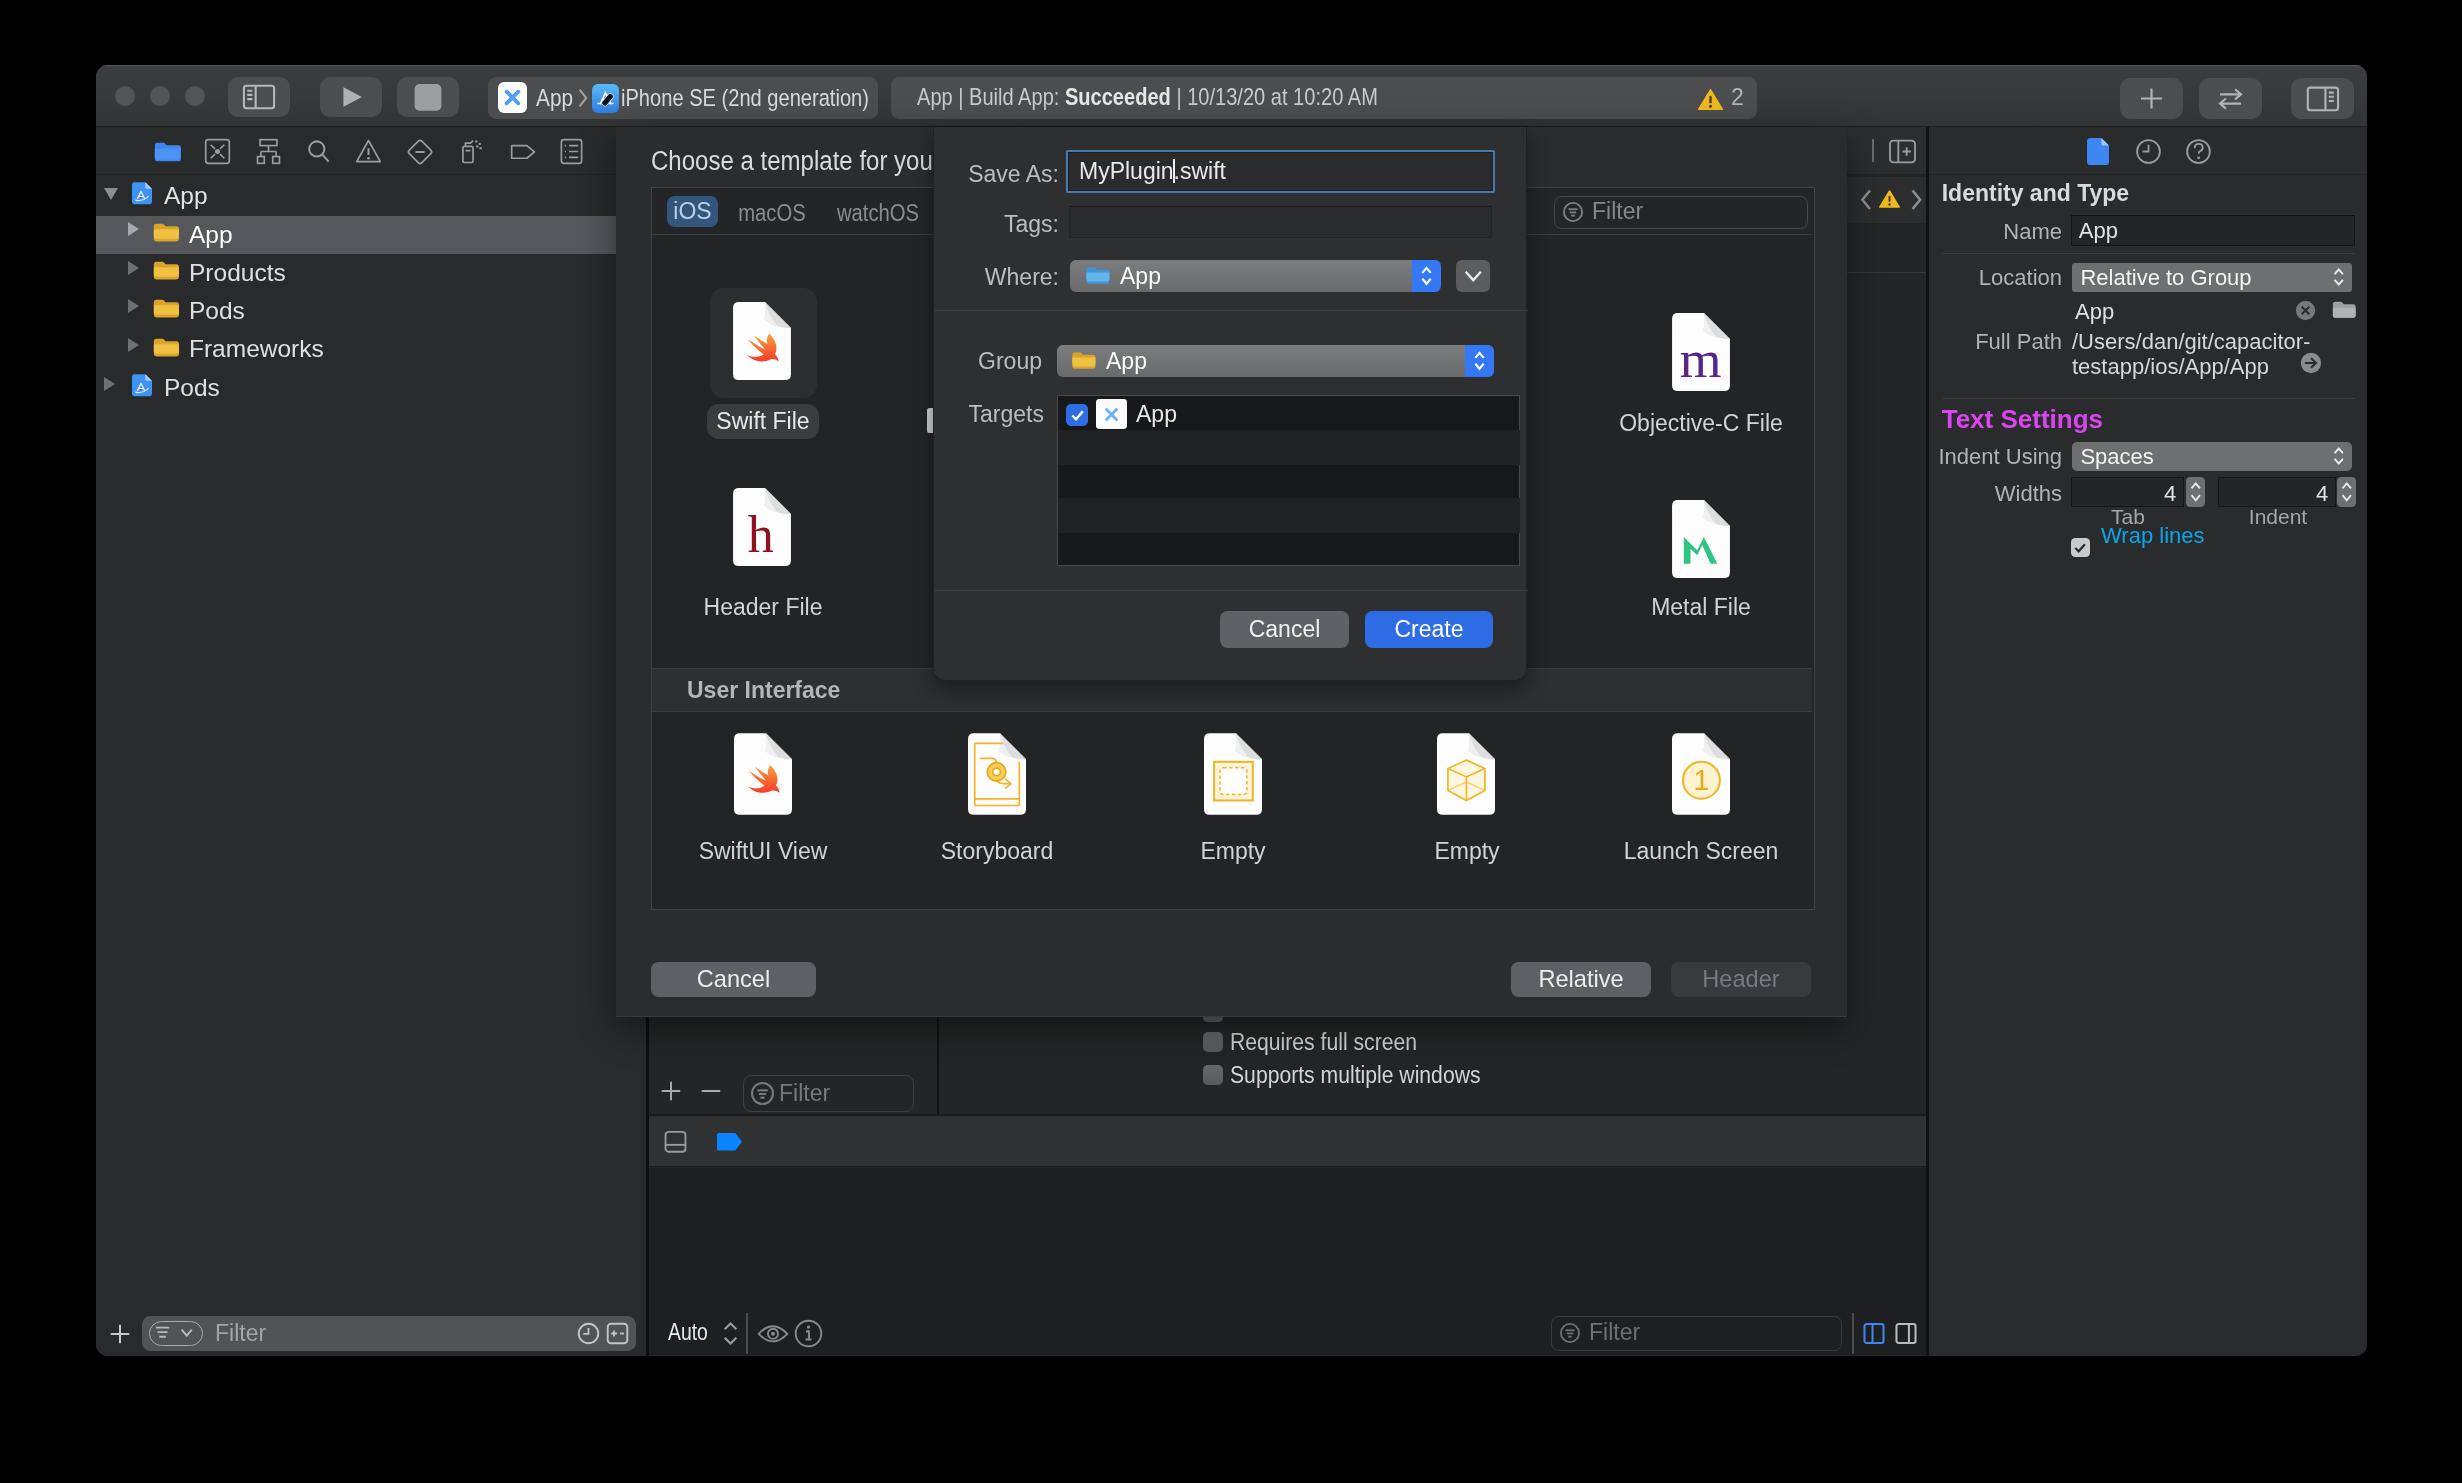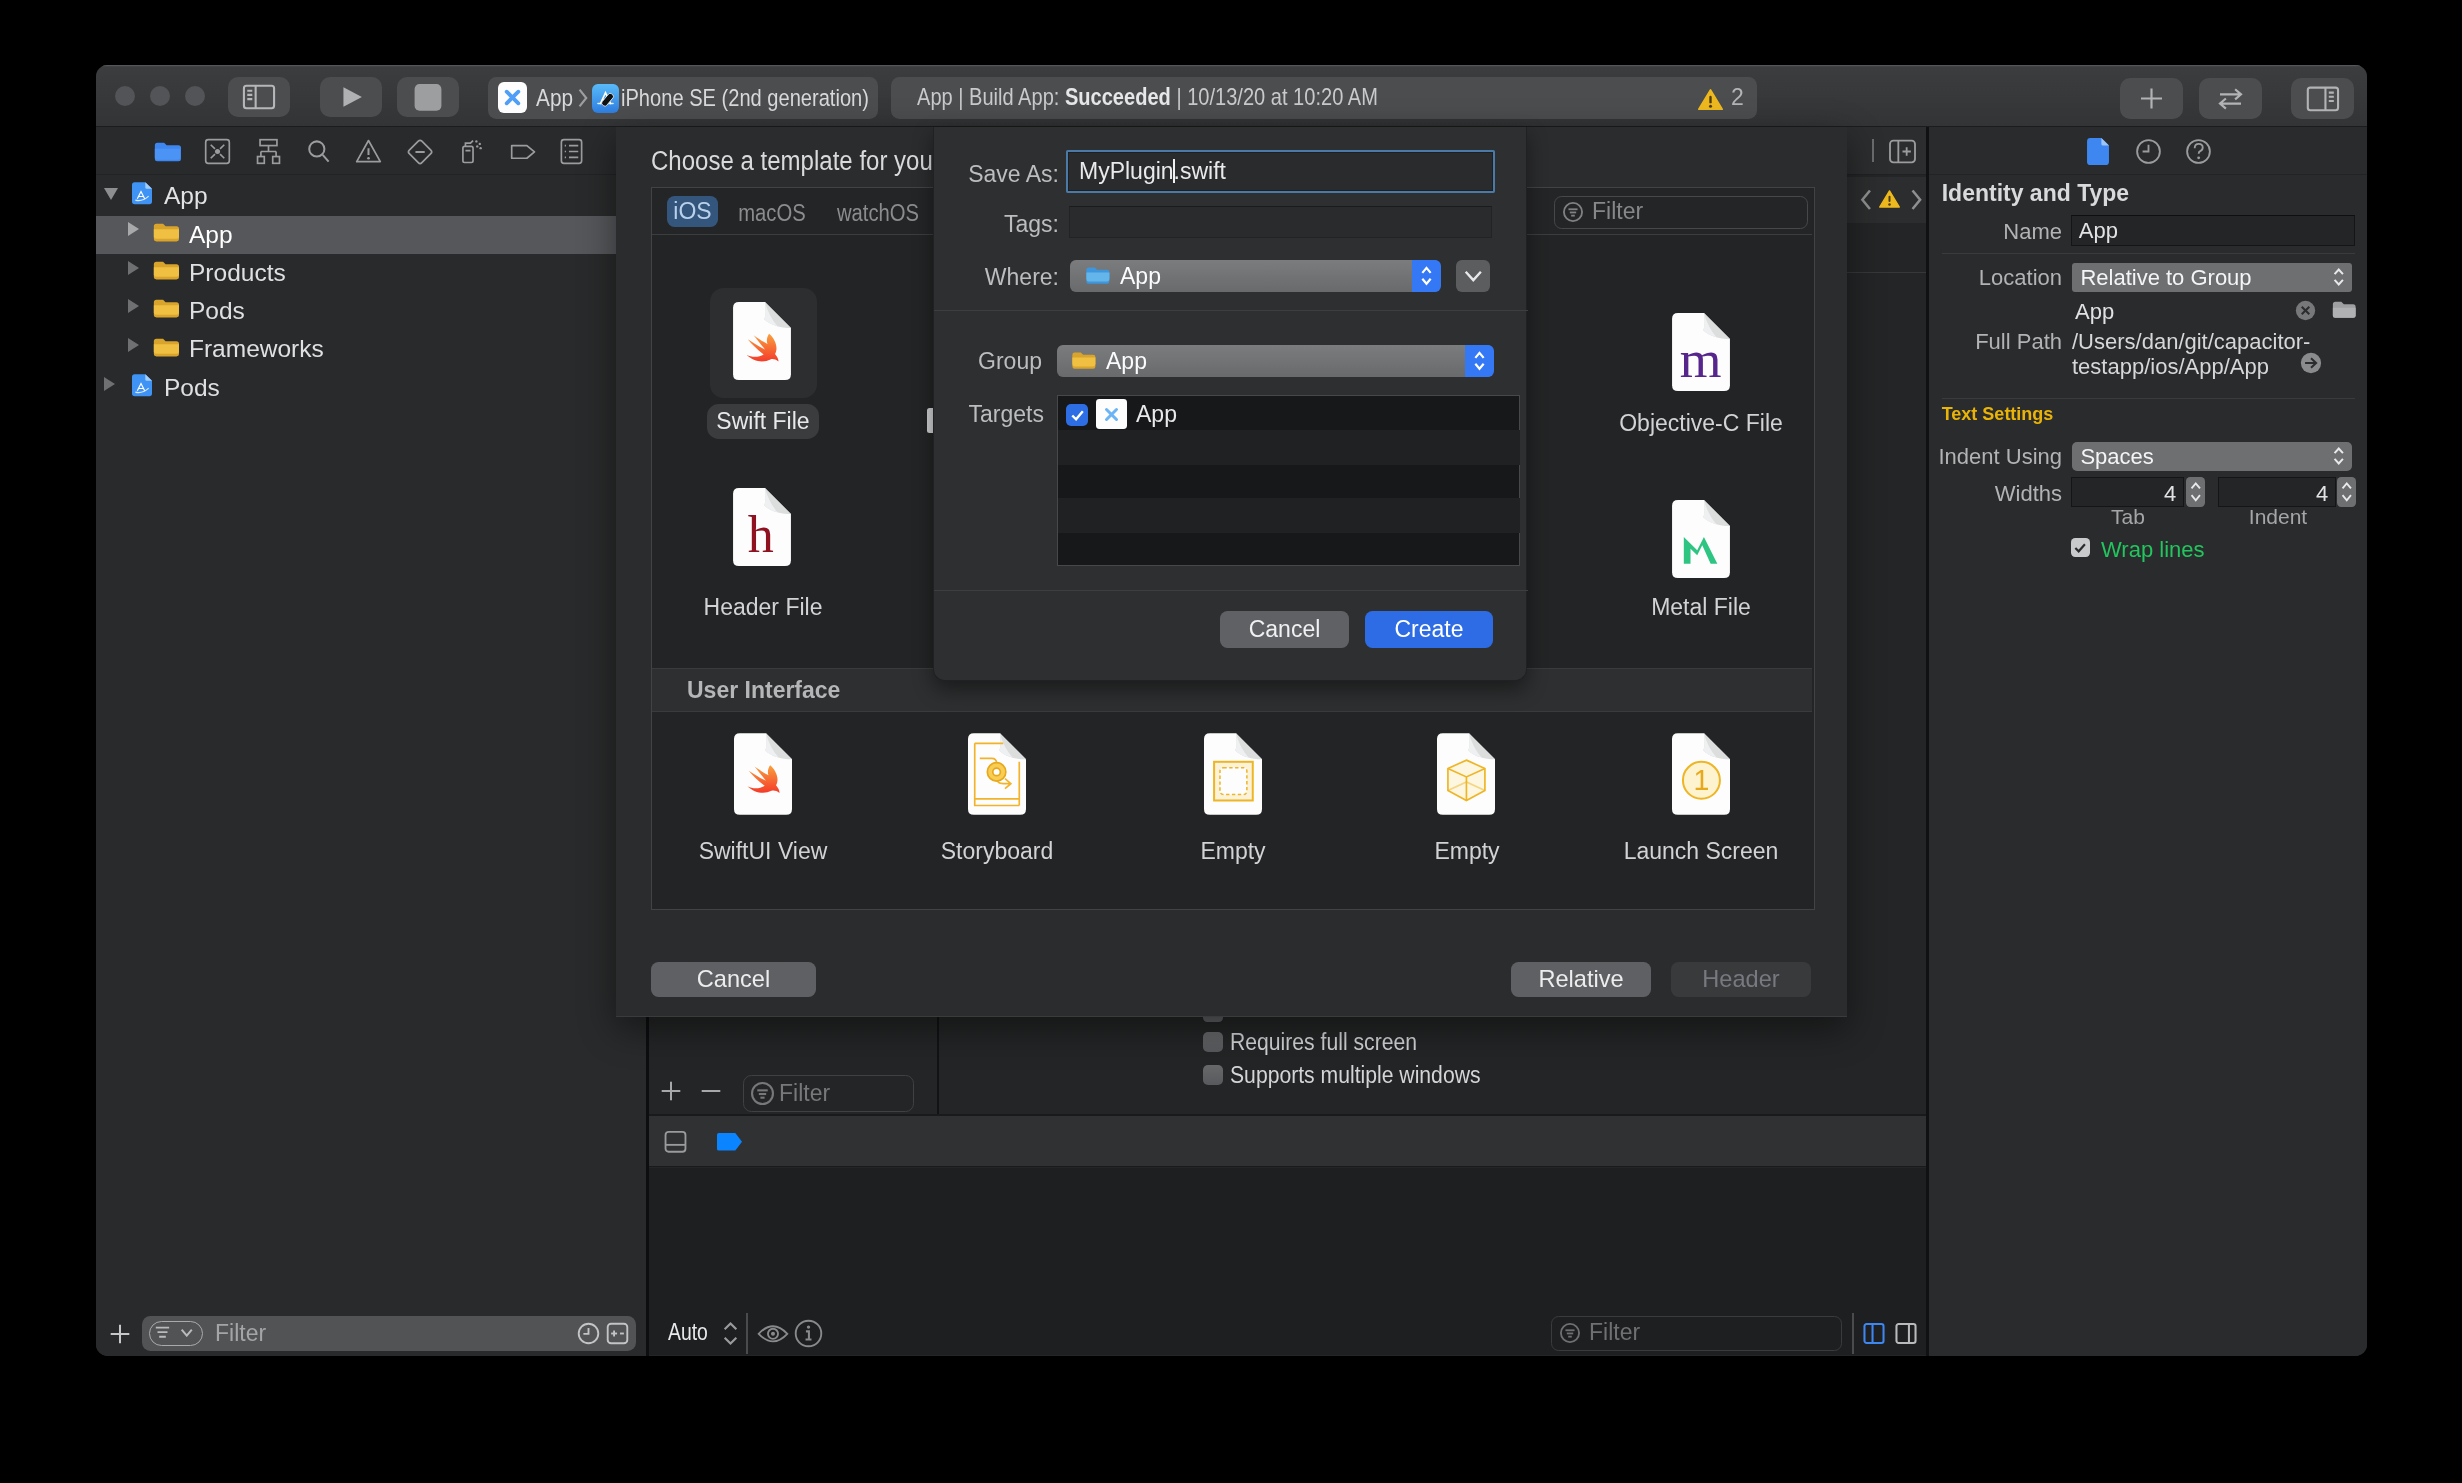--- a/index.html
+++ b/index.html
@@ -464,21 +464,21 @@
         <path d="M1 8 h27 v9 q0 3-3 3 h-21 q-3 0-3-3 Z" fill="#b0b1b2"></path>
       </svg>
     <div class="abs" style="right:305px;top:202px;font-size:22px;color:#b2b3b4;">Full Path</div>
     <div class="abs" style="left:143px;top:203px;color:#d6d7d8;line-height:24.5px;">/Users/dan/git/capacitor-<br>testapp/ios/App/App</div>
     <svg class="abs" style="left:371px;top:225px;" width="22" height="22" viewBox="0 0 26 26">
         <circle cx="13" cy="13" r="12" fill="#8a8b8c"></circle>
         <path d="M6 13 h12 M13 7.5 L19 13 L13 18.5" stroke="#2b2c2d" stroke-width="2.4" fill="none"></path>
       </svg>
     <div class="abs" style="left:12.7px;top:271px;width:413px;height:0.8px;background:#3a3b3c;"></div>
 
-    <div class="abs" style="left:12.7px;top:277px;font-size:18px;font-weight:bold;color:#eab308;text-align:center;">Text Settings</div>
+    <div class="abs" style="left:12.7px;top:277px;font-size:26px;font-weight:bold;color:#d946ef;text-align:center;">Text Settings</div>
     <div class="abs" style="right:305px;top:317px;font-size:22px;color:#b2b3b4;">Indent Using</div>
     <div class="abs flex" style="left:143px;top:315px;width:280px;height:29px;background:#6e6f71;border-radius:5px;">
       <div style="margin-left:8.4px;color:#f4f5f6;">Spaces</div>
       <svg class="abs" style="right:6.8px;top:4.2px;" width="13.5" height="20" viewBox="0 0 16 24">
           <g fill="none" stroke="#e8e9ea" stroke-width="2.4">
             <path d="M3 8.5 L8 3 L13 8.5"></path>
             <path d="M3 15.5 L8 21 L13 15.5"></path>
           </g>
         </svg>
     </div>
@@ -505,21 +505,21 @@
           </g>
         </svg>
     </div>
     <div class="abs" style="left:199px;top:378px;transform:translateX(-50%);font-size:21px;color:#a5a6a7;">Tab</div>
     <div class="abs" style="left:349px;top:378px;transform:translateX(-50%);font-size:21px;color:#a5a6a7;">Indent</div>
     <div class="abs ctr" style="left:142px;top:411px;width:19.4px;height:19.4px;background:#c9cacb;border-radius:4.2px;">
       <svg width="12.7" height="10" viewBox="0 0 15 12">
           <path d="M1.5 6 L5.5 10 L13 1.5" fill="none" stroke="#2a2b2c" stroke-width="2.6"></path>
         </svg>
     </div>
-    <div class="abs" style="left:172px;top:410px;color:#22c55e;">Wrap lines</div>
+    <div class="abs" style="left:172px;top:396px;color:#0ea5e9;">Wrap lines</div>
   </div>
 </div>
 
 <div class="abs" id="dialog" style="left:616px;top:127px;width:1231px;height:890px;background:#2b2c2d;
    border-bottom:1.7px solid #3a3b3c; box-shadow:0 11.8px 34px rgba(0,0,0,.45);">
   <div class="abs nowrap" style="left:35px;top:18.6px;font-size:27px;color:#d9dadb;transform:scaleX(0.89);transform-origin:left center;">Choose a template for your new file:</div>
   <div class="abs" style="left:35px;top:60px;width:1164px;height:723px;border:1.7px solid #424344;background:#232425;"></div>
 
   <div class="abs" style="left:36px;top:62px;width:1160px;height:46px;background:#242527;border-bottom:1.7px solid #3c3d3e;"></div>
   <div class="abs ctr" style="left:51px;top:69px;width:51px;height:31px;border-radius:7.6px;background:#34567c;font-size:23px;color:#b9d0ec;">iOS</div>

